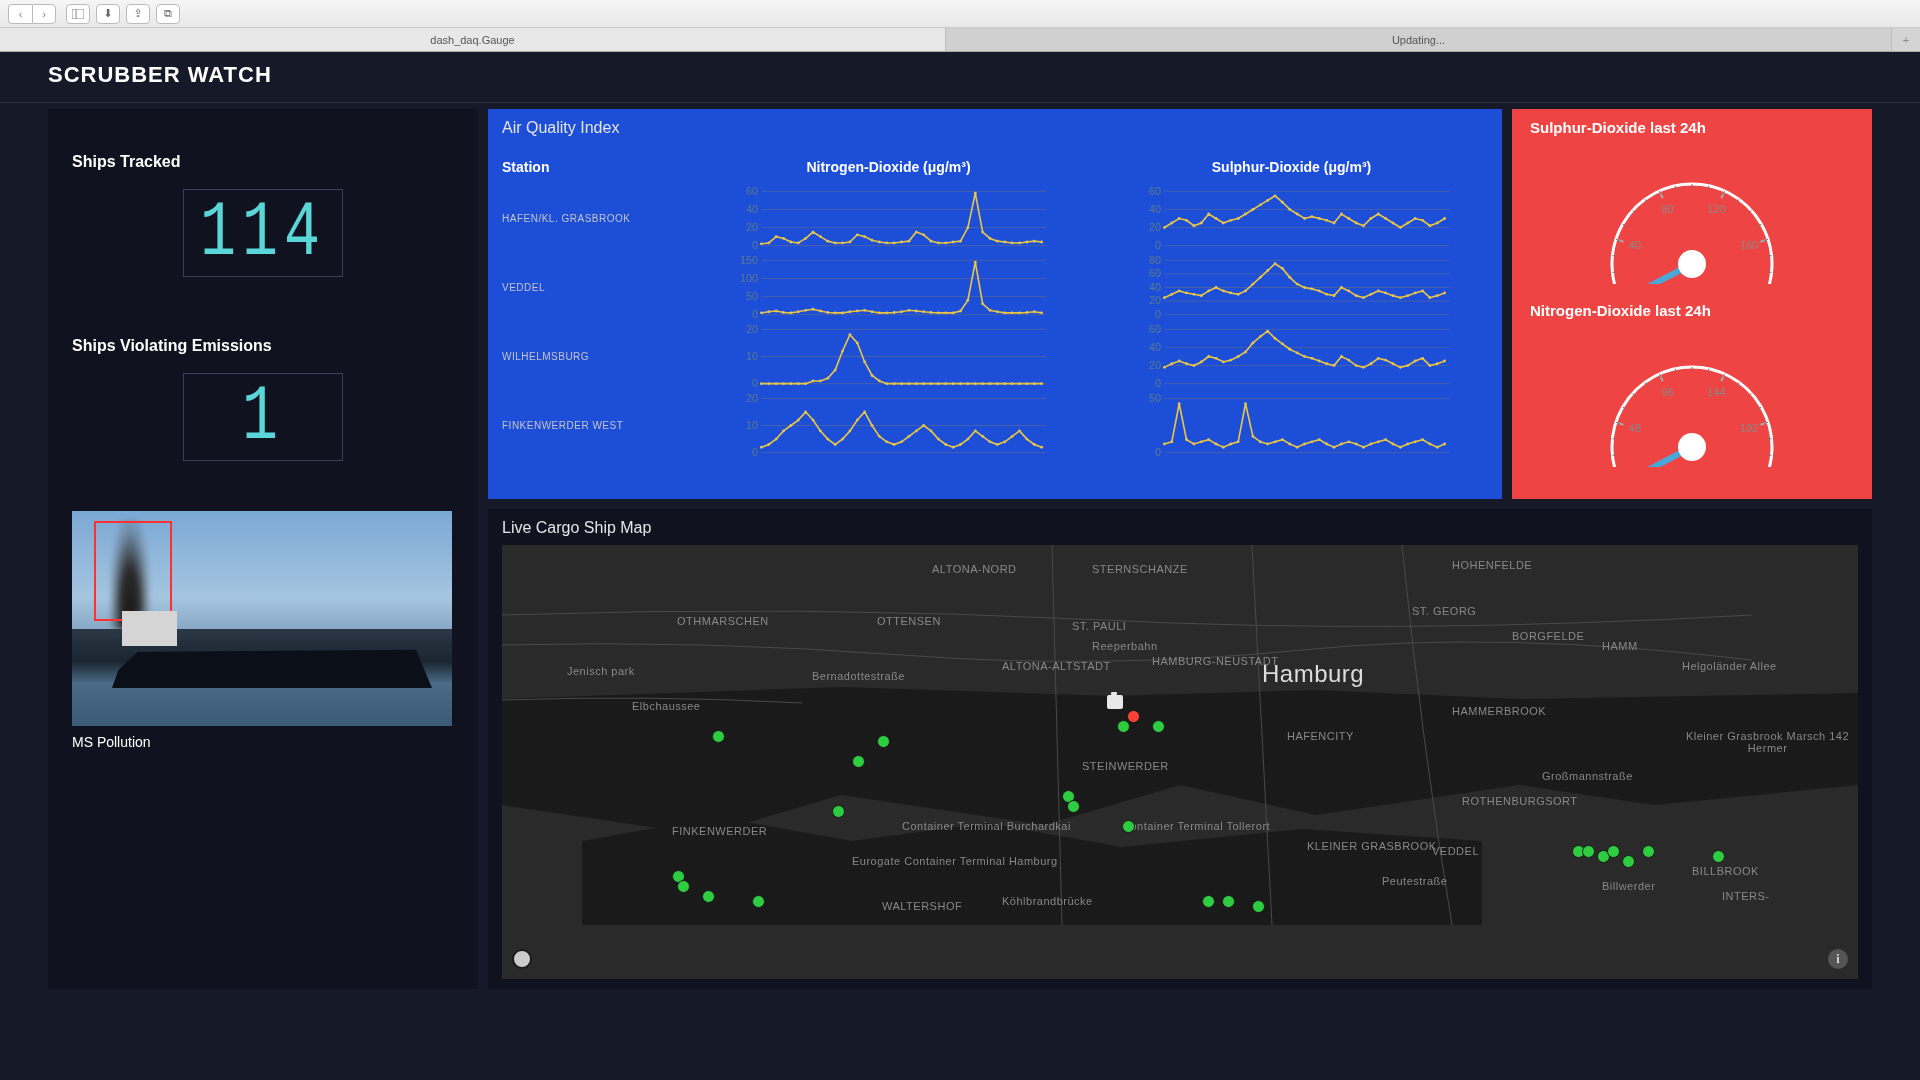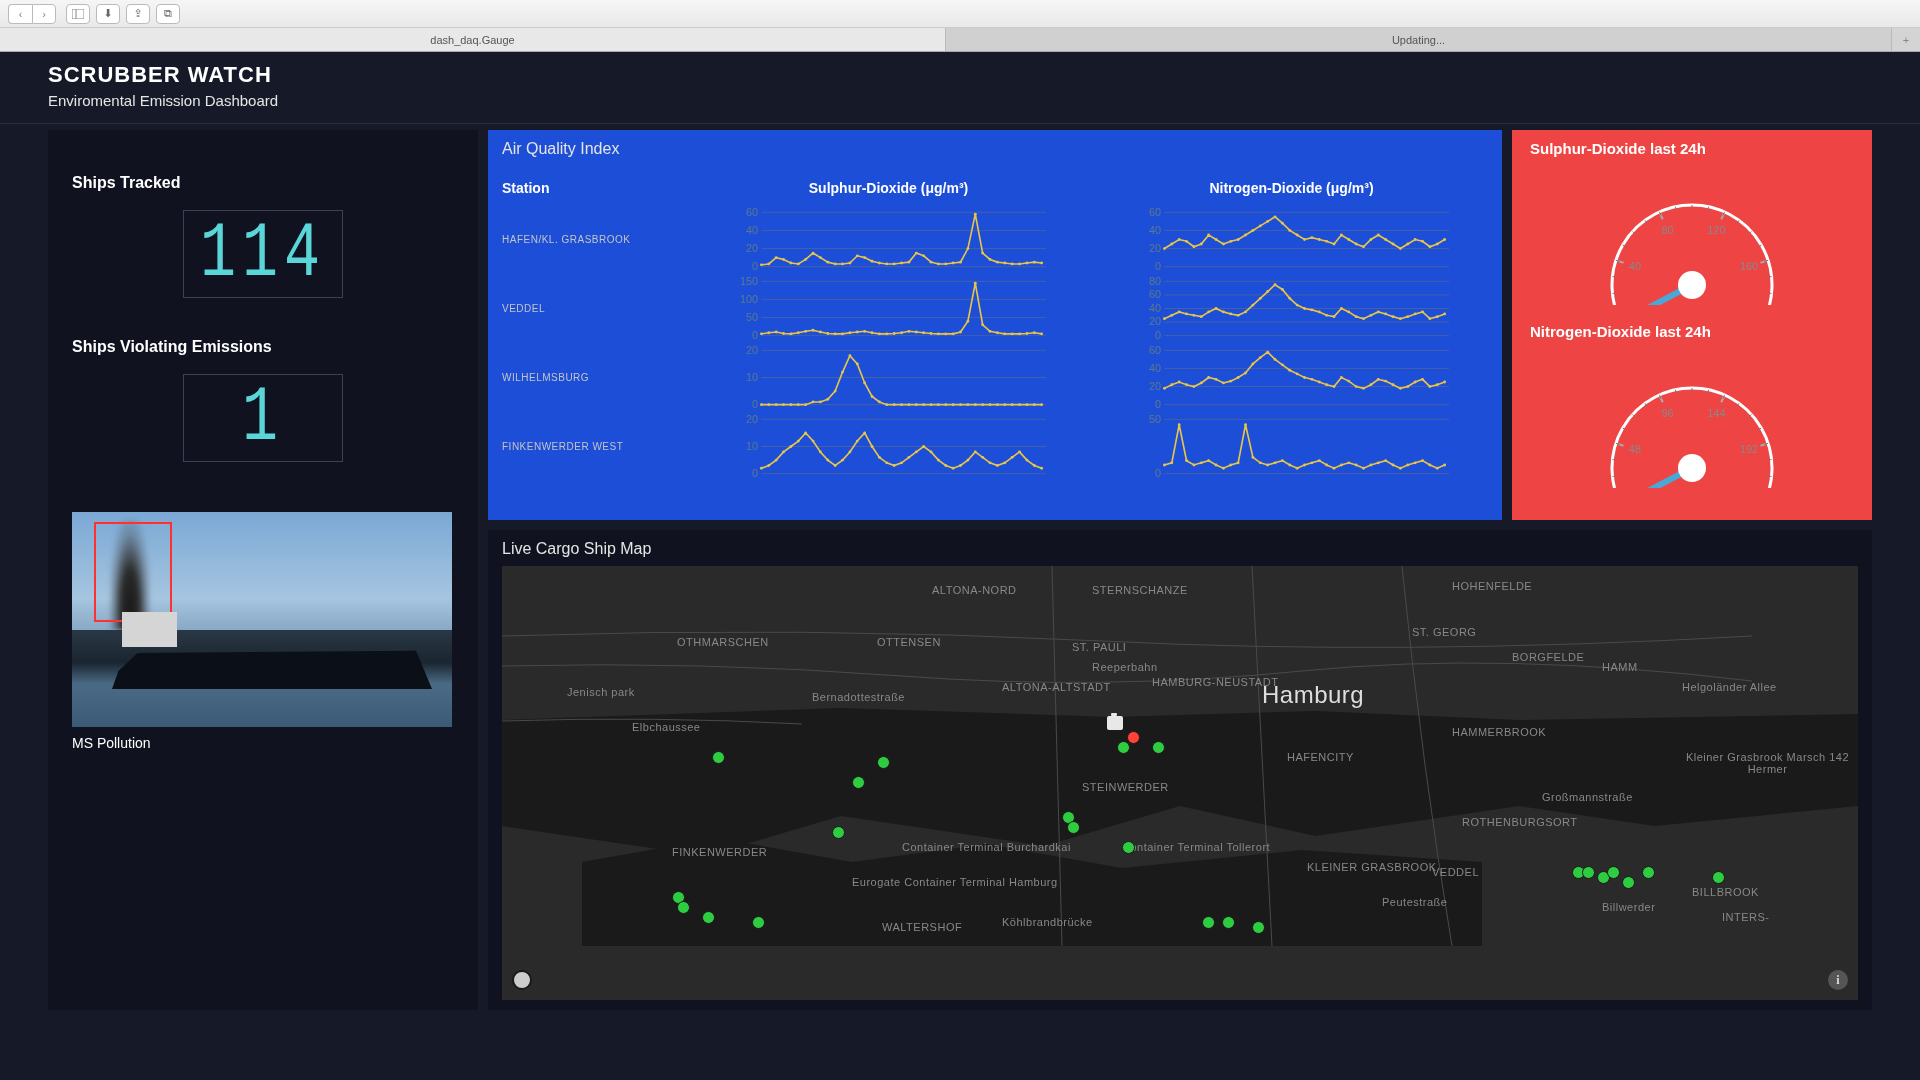--- a/index.html
+++ b/index.html
@@ -357,55 +357,54 @@
 
 <div class="tab-bar">
   <div class="browser-tab">dash_daq.Gauge</div>
   <div class="browser-tab active">Updating...</div>
   <div class="new-tab-btn">+</div>
 </div>
 
 <div class="app-area">
   <div class="app-header">
     <div class="app-title">SCRUBBER WATCH</div>
-    <div class="app-subtitle">Enviromental Emission Dashboard</div>
   </div>
 
 
   <div class="dash-body">
 
     <div class="left-col">
       <div class="section-label">Ships Tracked</div>
       <div class="led-box">
         <span class="led-digit">114</span>
       </div>
 
-      <div class="section-label" style="margin-top:40px">Ships Violating Emissions</div>
+      <div class="section-label" style="margin-top:60px">Ships Violating Emissions</div>
       <div class="led-box">
         <span class="led-digit">1</span>
       </div>
 
       <div class="ship-img">
         <div class="smoke"></div>
         <div class="smoke-box"></div>
         <div class="ship-hull"></div>
         <div class="ship-super"></div>
       </div>
       <div class="ship-caption">MS Pollution</div>
     </div>
 
     <div class="right-col">
       <div class="charts-row">
 
         <div class="aqi-panel">
           <div class="panel-title">Air Quality Index</div>
           <div class="aqi-grid" id="aqi-grid">
             <div class="aqi-col-head">Station</div>
+            <div class="aqi-col-head center">Nitrogen-Dioxide (μg/m³)</div>
             <div class="aqi-col-head center">Sulphur-Dioxide (μg/m³)</div>
-            <div class="aqi-col-head center">Nitrogen-Dioxide (μg/m³)</div>
 
           <div class="station-name">HAFEN/KL. GRASBROOK</div>
               <div class="spark-wrap"><svg viewBox="0 0 290 58">
                   <line class="gridline" x1="28" y1="54" x2="290" y2="54"></line>
                   <text class="y-tick" x="25" y="57" text-anchor="end">0</text>
                   <line class="gridline" x1="28" y1="37.333333333333336" x2="290" y2="37.333333333333336"></line>
                   <text class="y-tick" x="25" y="40.333333333333336" text-anchor="end">20</text>
                   <line class="gridline" x1="28" y1="20.66666666666667" x2="290" y2="20.66666666666667"></line>
                   <text class="y-tick" x="25" y="23.66666666666667" text-anchor="end">40</text>
                   <line class="gridline" x1="28" y1="4" x2="290" y2="4"></line>

